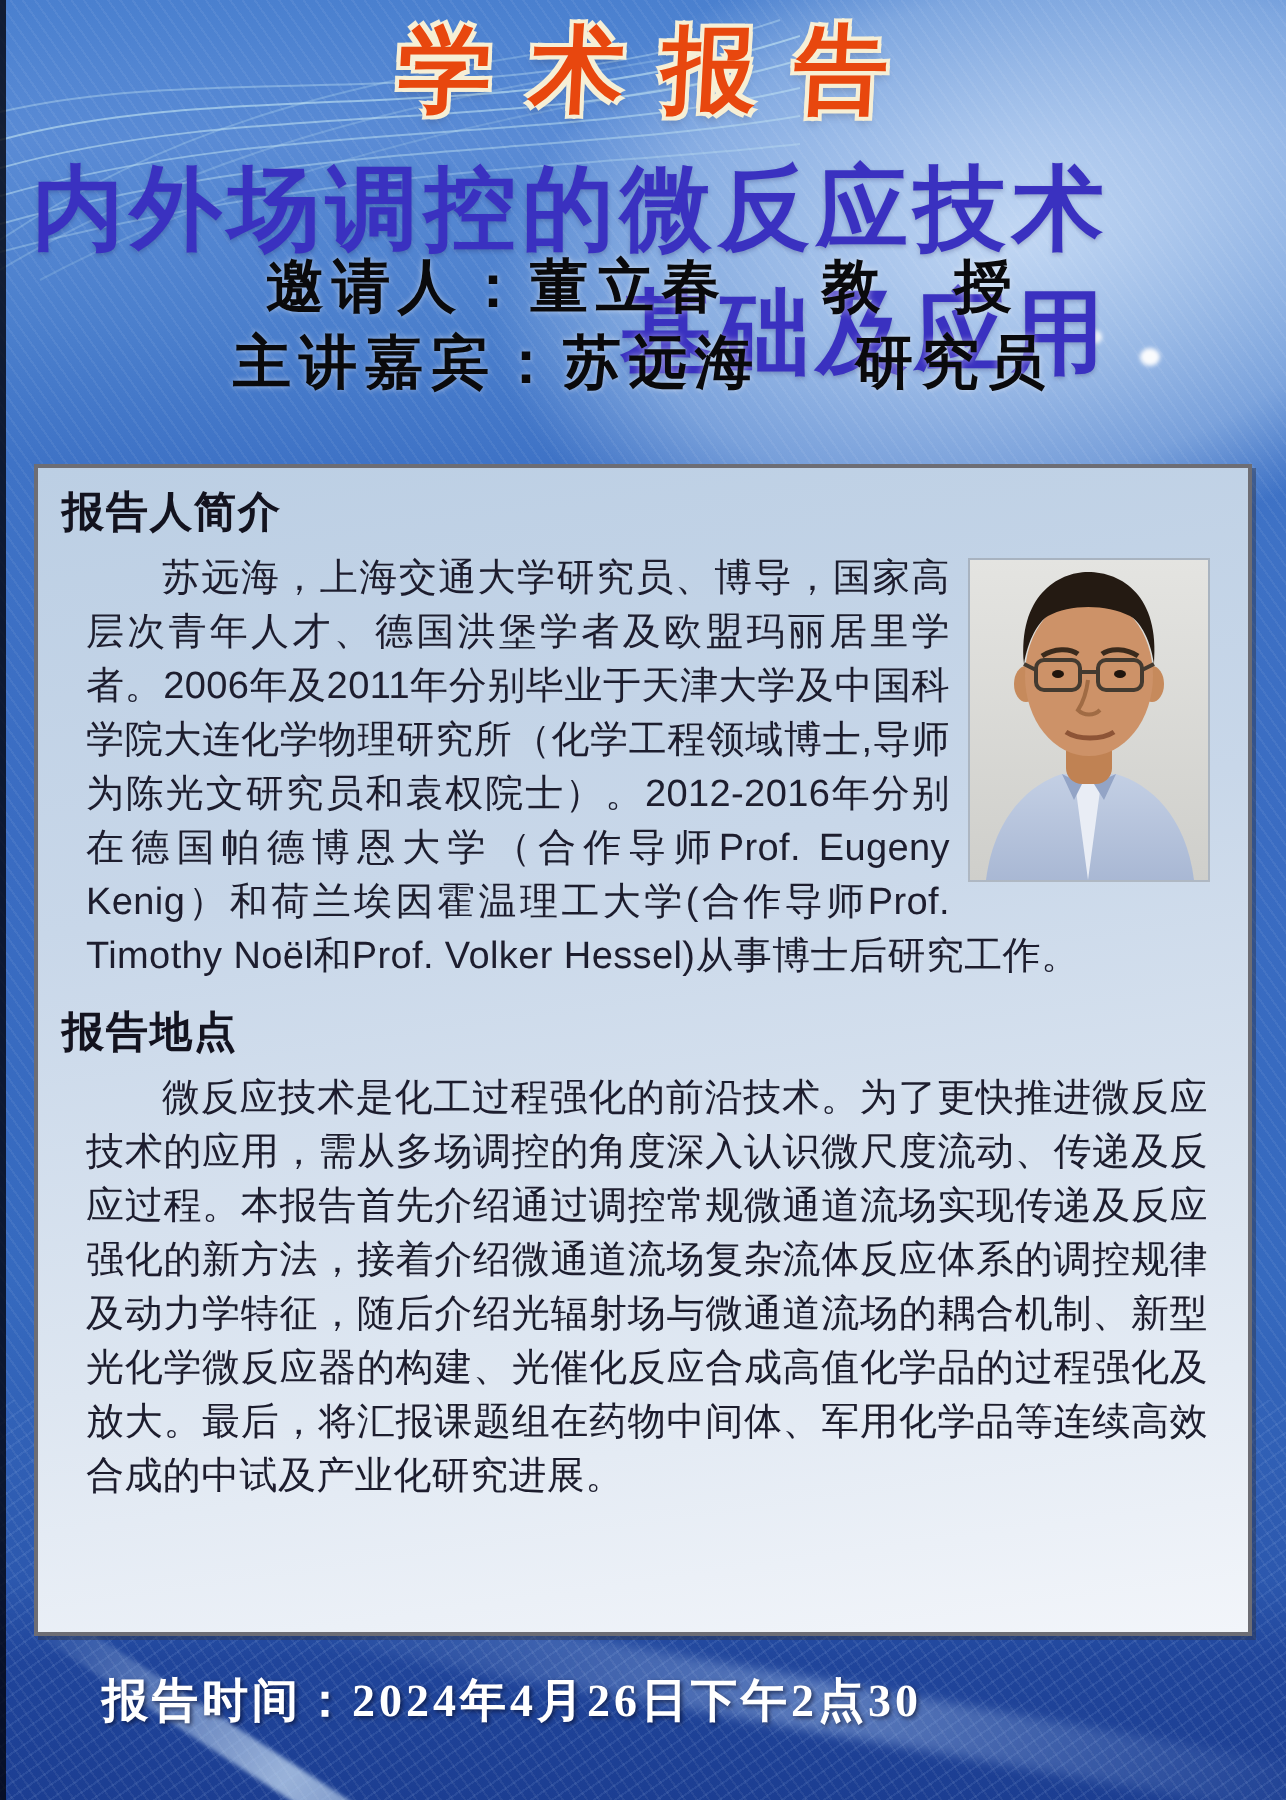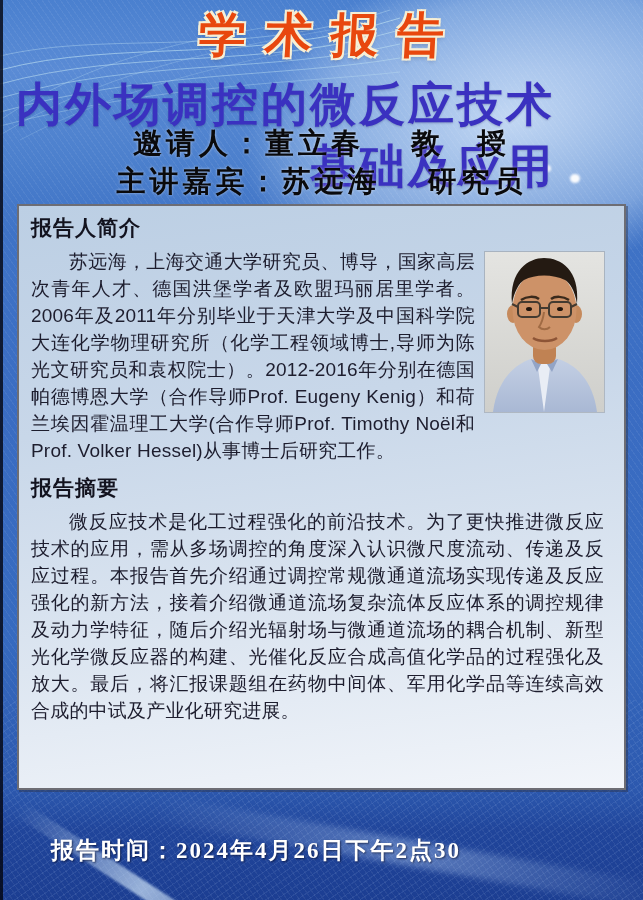--- a/index.html
+++ b/index.html
@@ -64,38 +64,38 @@
     color:#3a31c0;text-shadow:0 1px 2px rgba(20,20,80,0.25);
   }
   .hosts{
     position:absolute;left:0;top:124px;width:643px;text-align:center;
     font-family:"DejaVu Serif","Liberation Serif",serif;
     font-size:29px;font-weight:bold;letter-spacing:4px;color:#0a0a0c;
     line-height:38px;text-shadow:0 0 3px rgba(255,255,255,0.55);
   }
   
   .panel{
-    position:absolute;left:17px;top:204px;width:609px;height:586px;
+    position:absolute;left:17px;top:232px;width:609px;height:586px;
     border:2px solid #6d6d74;
     background:linear-gradient(172deg,#bccfe4 0%,#c8d7e9 35%,#dde6f1 70%,#f2f5fa 100%);
     box-shadow:2px 2px 0 rgba(45,50,70,0.45);
     padding:6px 20px 0 12px;box-sizing:border-box;
     color:#1d1d2e;
   }
   .sec-head{
     font-size:21px;font-weight:bold;color:#13131f;
     letter-spacing:1px;margin:2px 0 6px 0;
   }
   .bio-photo{
     float:right;width:119px;height:160px;margin:4px 0 6px 10px;
     outline:1px solid rgba(120,120,120,0.35);
   }
   .para{
     font-size:19px;line-height:27px;text-align:justify;
-    text-indent:2em;margin:0 0 10px 0;letter-spacing:0.2px;
+    text-indent:2em;margin:0 0 10px 12px;letter-spacing:0.2px;
   }
   
   .footer{
     position:absolute;left:22px;top:834px;width:600px;
     font-family:"Liberation Serif","DejaVu Serif",serif;
     font-size:23px;font-weight:bold;color:#ffffff;
     letter-spacing:2px;line-height:33px;
     text-shadow:1px 1px 2px rgba(0,5,30,0.6);
     margin-left:29px;
   }
@@ -171,19 +171,19 @@
 
     <ellipse cx="44" cy="57" rx="3" ry="2" fill="#20150d"></ellipse>
     <ellipse cx="75" cy="57" rx="3" ry="2" fill="#20150d"></ellipse>
 
     <path d="M59,60 C58,68 56,72 54,75 C57,78 62,78 65,75" stroke="#a06b44" stroke-width="2" fill="none"></path>
     <path d="M48,86 C54,90 66,90 72,86" stroke="#8d5436" stroke-width="2.5" fill="none"></path>
   </svg>
 
   <p class="para">苏远海，上海交通大学研究员、博导，国家高层次青年人才、德国洪堡学者及欧盟玛丽居里学者。2006年及2011年分别毕业于天津大学及中国科学院大连化学物理研究所（化学工程领域博士,导师为陈光文研究员和袁权院士）。2012-2016年分别在德国帕德博恩大学（合作导师Prof. Eugeny Kenig）和荷兰埃因霍温理工大学(合作导师Prof. Timothy Noël和Prof. Volker Hessel)从事博士后研究工作。</p>
 
-  <div class="sec-head">报告摘要</div>
+  <div class="sec-head">报告地点</div>
   <p class="para">微反应技术是化工过程强化的前沿技术。为了更快推进微反应技术的应用，需从多场调控的角度深入认识微尺度流动、传递及反应过程。本报告首先介绍通过调控常规微通道流场实现传递及反应强化的新方法，接着介绍微通道流场复杂流体反应体系的调控规律及动力学特征，随后介绍光辐射场与微通道流场的耦合机制、新型光化学微反应器的构建、光催化反应合成高值化学品的过程强化及放大。最后，将汇报课题组在药物中间体、军用化学品等连续高效合成的中试及产业化研究进展。</p>
 </div>
 
 <div class="footer">
   <div>报告时间：2024年4月26日下午2点30</div>
 </div>
 
 </body></html>

